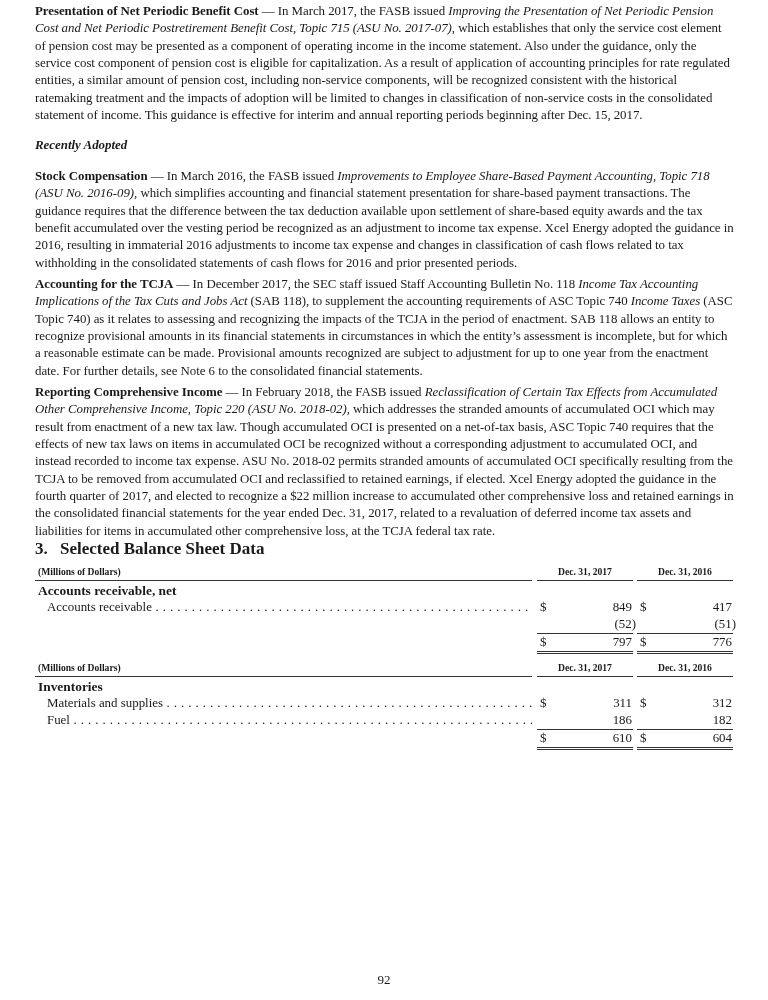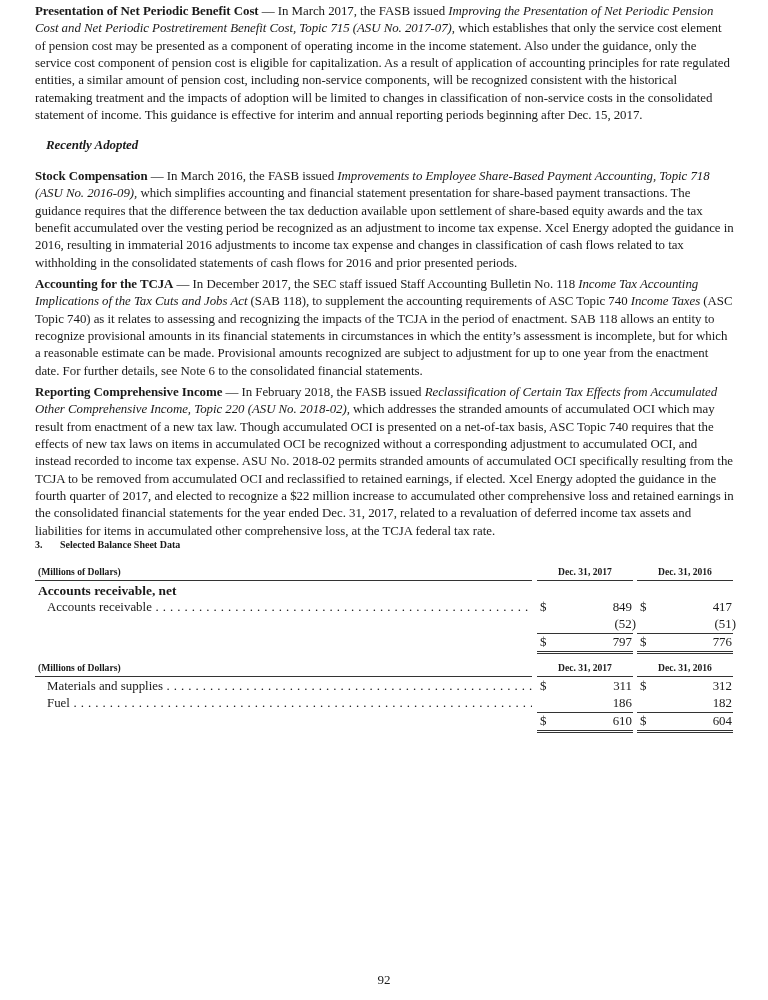--- a/index.html
+++ b/index.html
@@ -9,21 +9,21 @@
       color: #1a1a1a;
     }
     .page { position: absolute; left: 35px; top: 0; width: 699px; }
     p.para {
       margin: 0; font-size: 12.9px; line-height: 17.35px;
       text-align: left; letter-spacing: -0.05px;
     }
     .lead { font-weight: bold; }
     .ital { font-style: italic; }
     .subhead { font-weight: bold; font-style: italic; font-size: 12.9px; line-height: 17.35px; margin: 0; }
-    .section-title { font-weight: bold; font-size: 10px; margin: 0; position: absolute; }
+    .section-title { font-weight: bold; font-size: 17px; margin: 0; position: absolute; }
     .section-title .num { display: inline-block; width: 25px; }
 
     .block { position: absolute; left: 0; width: 699px; }
 
     
     .tbl { position: absolute; left: 0; width: 699px; font-size: 12.9px; }
     .tbl .hdr { position: relative; height: 19px; }
     .tbl .hdr .units { position: absolute; left: 3px; top: 3px; font-size: 9.6px; font-weight: bold; }
     .tbl .hdr .rule-label { position: absolute; left: 0; width: 497px; top: 17px; border-top: 1.6px solid #333; }
     .tbl .hdr .colh { position: absolute; top: 3px; font-size: 9.6px; font-weight: bold; text-align: center; width: 96px; }
@@ -58,21 +58,21 @@
 <body>
 
 <div class="page">
 
   <div class="block" style="top:3px;">
     <p class="para">
       <span class="lead">Presentation of Net Periodic Benefit Cost</span><span> — In March 2017, the FASB issued </span><span class="ital">Improving the Presentation of Net Periodic Pension Cost and Net Periodic Postretirement Benefit Cost, Topic 715 (ASU No. 2017-07)</span><span>, which establishes that only the service cost element of pension cost may be presented as a component of operating income in the income statement.  Also under the guidance, only the service cost component of pension cost is eligible for capitalization.  As a result of application of accounting principles for rate regulated entities, a similar amount of pension cost, including non-service components, will be recognized consistent with the historical ratemaking treatment and the impacts of adoption will be limited to changes in classification of non-service costs in the consolidated statement of income.  This guidance is effective for interim and annual reporting periods beginning after Dec. 15, 2017.</span>
     </p>
   </div>
 
-  <div class="block" style="top:137px;margin-left:11px;">
+  <div class="block" style="top:137px;">
     <p class="subhead">Recently Adopted</p>
   </div>
 
   <div class="block" style="top:168px;">
     <p class="para">
       <span class="lead">Stock Compensation</span><span> — In March 2016, the FASB issued </span><span class="ital">Improvements to Employee Share-Based Payment Accounting, Topic 718 (ASU No. 2016-09),</span><span> which simplifies accounting and financial statement presentation for share-based payment transactions.  The guidance requires that the difference between the tax deduction available upon settlement of share-based equity awards and the tax benefit accumulated over the vesting period be recognized as an adjustment to income tax expense.  Xcel Energy adopted the guidance in 2016, resulting in immaterial 2016 adjustments to income tax expense and changes in classification of cash flows related to tax withholding in the consolidated statements of cash flows for 2016 and prior presented periods.</span>
     </p>
   </div>
 
   <div class="block" style="top:276px;">
@@ -130,20 +130,21 @@
     </div>
   </div>
 
   <div class="tbl" style="top:659px;">
     <div class="hdr">
       <span class="units">(Millions of Dollars)</span>
       <div class="rule-label"></div>
       <div class="colh c1"><span>Dec. 31, 2017</span><div class="rule"></div></div>
       <div class="colh c2"><span>Dec. 31, 2016</span><div class="rule"></div></div>
     </div>
+    <div class="group">Inventories</div>
     <div class="row">
       <div class="label"><span>Materials and supplies</span><span class="dots"></span></div>
       <div class="cell c1">
           <span class="cur">$</span>
           <span class="val">311</span>
         </div>
       <div class="cell c2">
           <span class="cur">$</span>
           <span class="val">312</span>
         </div>

